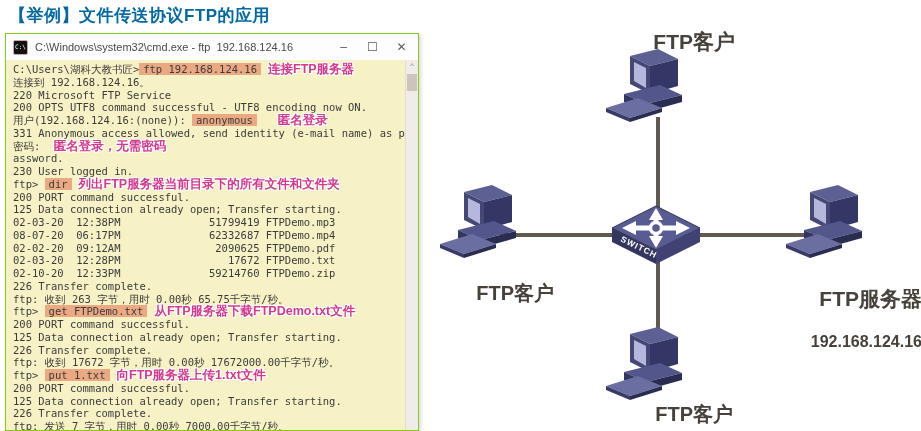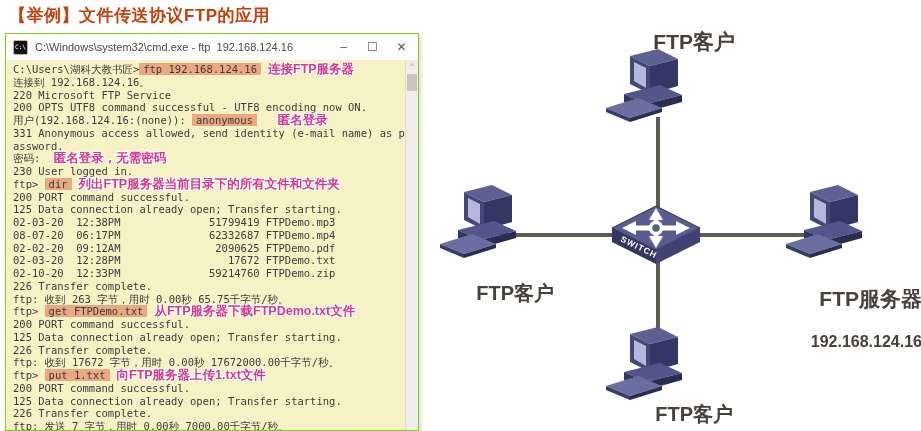--- a/index.html
+++ b/index.html
@@ -1,18 +1,18 @@
 <!DOCTYPE html>
 <html style="--terminal-bg: #f7f2c5; --terminal-text: #3b3b3b; --highlight-bg: #eba983; --annotation: #d33a8e; --line: #5f5b51;"><head>
 <meta charset="utf-8">
 <style>
   html,body{margin:0;padding:0;background:#fff;}
   #stage{position:relative;width:921px;height:431px;background:#ffffff;overflow:hidden;
          font-family:"Liberation Sans",sans-serif;}
-  .page-title{position:absolute;left:9px;top:4px;font-size:17px;font-weight:bold;color:#c2410c;
+  .page-title{position:absolute;left:9px;top:4px;font-size:17px;font-weight:bold;color:#0369a1;
               letter-spacing:.5px;}
 
   
   .cmd-window{position:absolute;left:5px;top:33px;width:414px;height:398px;background:#fdfdfd;
               border:1px solid #84cc16;box-shadow:2px 2px 4px rgba(0,0,0,.15);box-sizing:border-box;}
   .title-bar{position:relative;height:26px;background:#fdfdfd;display:flex;align-items:center;
              padding-left:7px;box-sizing:border-box;}
   .cmd-icon{width:13px;height:13px;background:#111;border:1px solid #caa;border-radius:2px;
             color:#fff;font-size:6px;line-height:12px;text-align:center;font-family:"DejaVu Sans Mono",monospace;flex:0 0 auto;}
   .window-title{margin-left:7px;font-size:11px;color:#4c4a48;white-space:pre;overflow:hidden;}
@@ -72,22 +72,22 @@
         <div class="win-btn">✕</div>
       </div>
     </div>
     <div class="terminal">
         <div class="tline"><span class="p">C:\Users\湖科大教书匠&gt;</span><span class="h">ftp 192.168.124.16</span><span class="n">连接FTP服务器</span></div>
         <div class="tline"><span class="p">连接到 192.168.124.16。</span></div>
         <div class="tline"><span class="p">220 Microsoft FTP Service</span></div>
         <div class="tline"><span class="p">200 OPTS UTF8 command successful - UTF8 encoding now ON.</span></div>
         <div class="tline"><span class="p">用户(192.168.124.16:(none)): </span><span class="h">anonymous</span><span class="n">    匿名登录</span></div>
         <div class="tline"><span class="p">331 Anonymous access allowed, send identity (e-mail name) as p</span></div>
+        <div class="tline"><span class="p">密码: </span><span class="n">匿名登录，无需密码</span></div>
         <div class="tline"><span class="p">assword.</span></div>
-        <div class="tline"><span class="p">密码: </span><span class="n">匿名登录，无需密码</span></div>
         <div class="tline"><span class="p">230 User logged in.</span></div>
         <div class="tline"><span class="p">ftp&gt; </span><span class="h">dir</span><span class="n">列出FTP服务器当前目录下的所有文件和文件夹</span></div>
         <div class="tline"><span class="p">200 PORT command successful.</span></div>
         <div class="tline"><span class="p">125 Data connection already open; Transfer starting.</span></div>
         <div class="tline"><span class="p">02-03-20  12:38PM              51799419 FTPDemo.mp3</span></div>
         <div class="tline"><span class="p">08-07-20  06:17PM              62332687 FTPDemo.mp4</span></div>
         <div class="tline"><span class="p">02-02-20  09:12AM               2090625 FTPDemo.pdf</span></div>
         <div class="tline"><span class="p">02-03-20  12:28PM                 17672 FTPDemo.txt</span></div>
         <div class="tline"><span class="p">02-10-20  12:33PM              59214760 FTPDemo.zip</span></div>
         <div class="tline"><span class="p">226 Transfer complete.</span></div>

